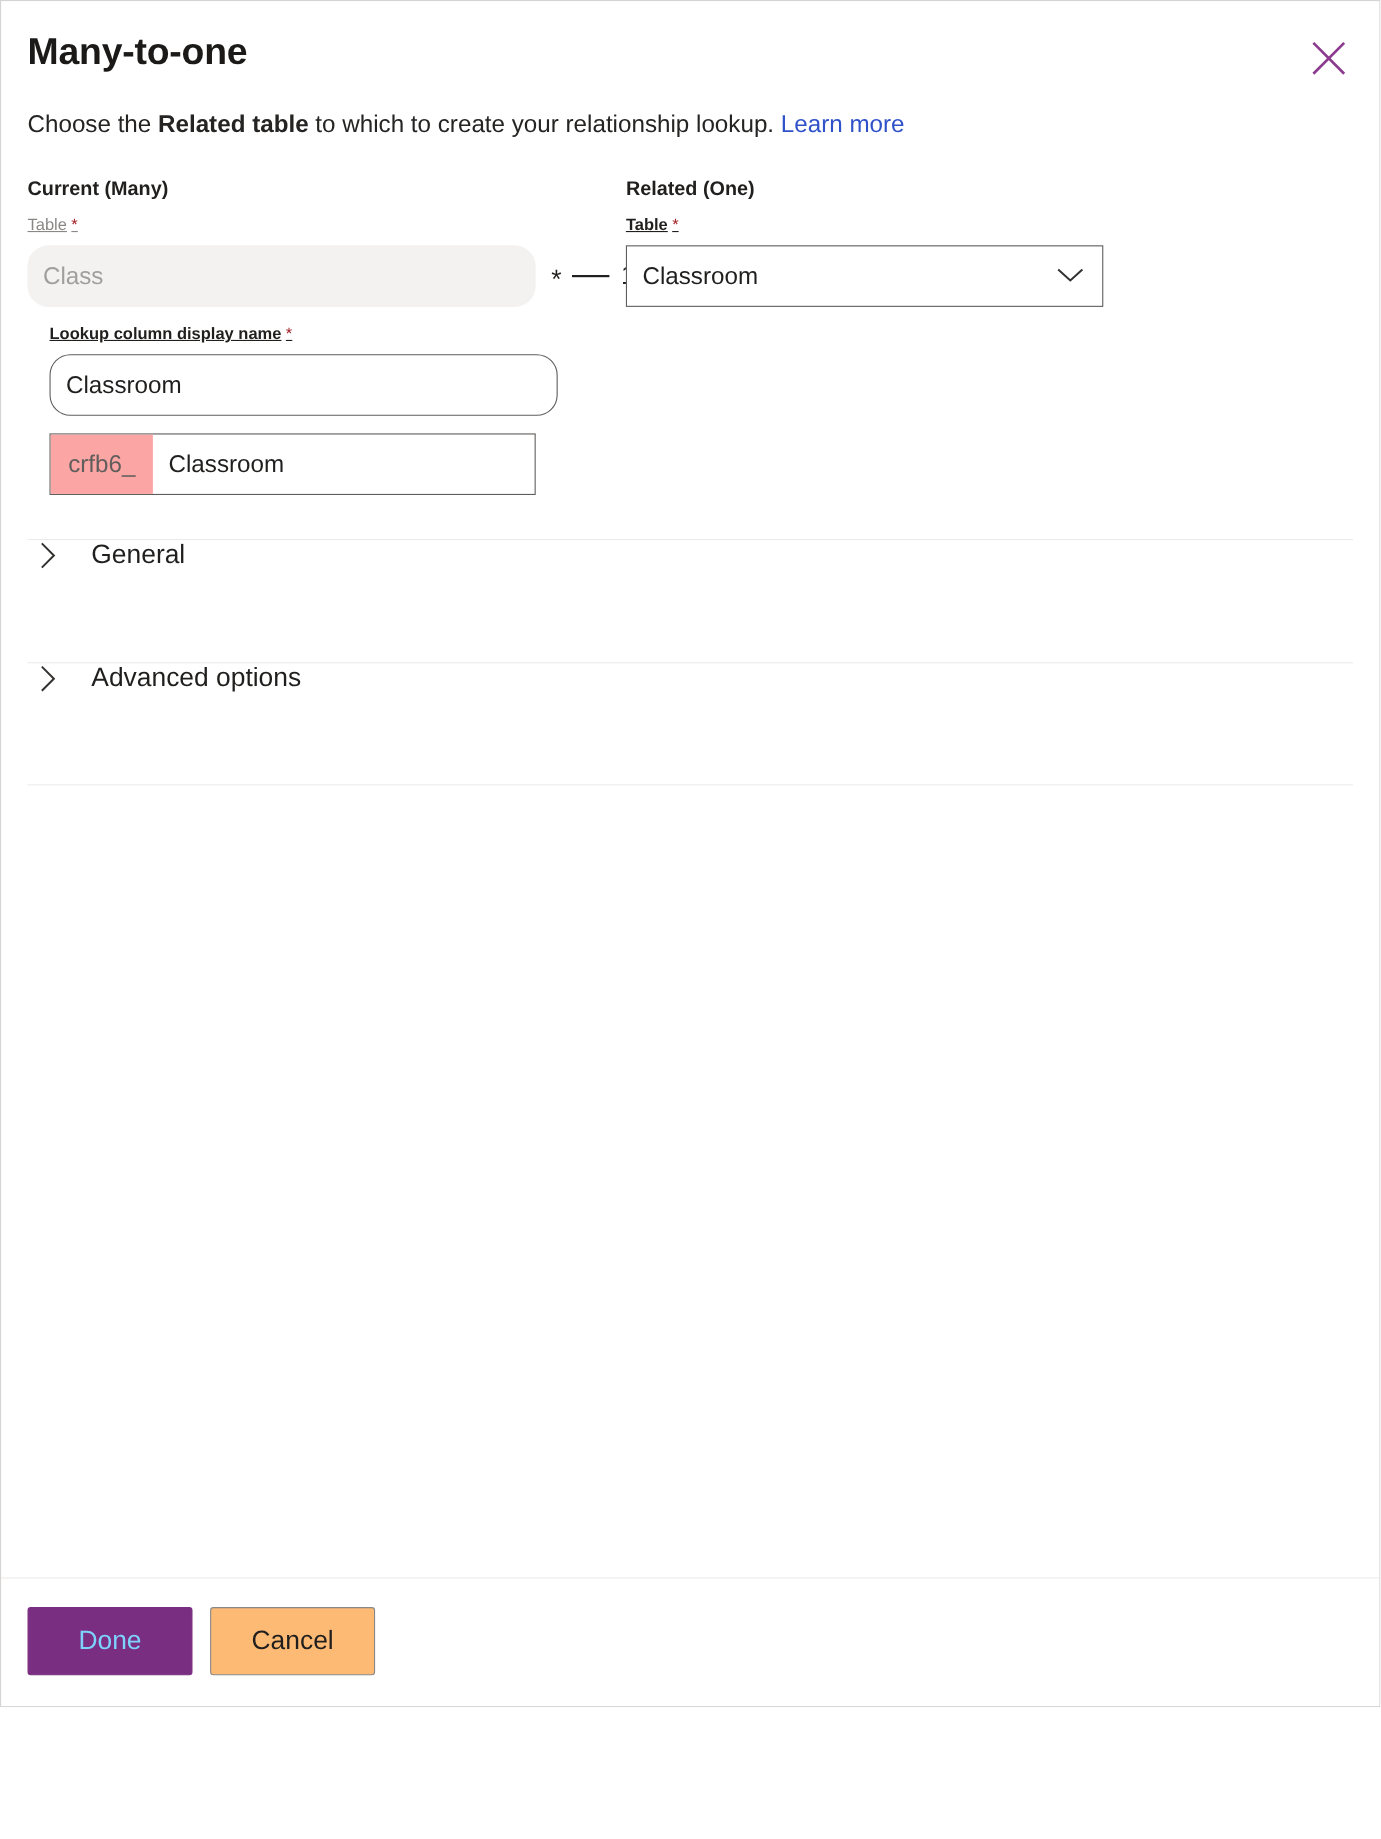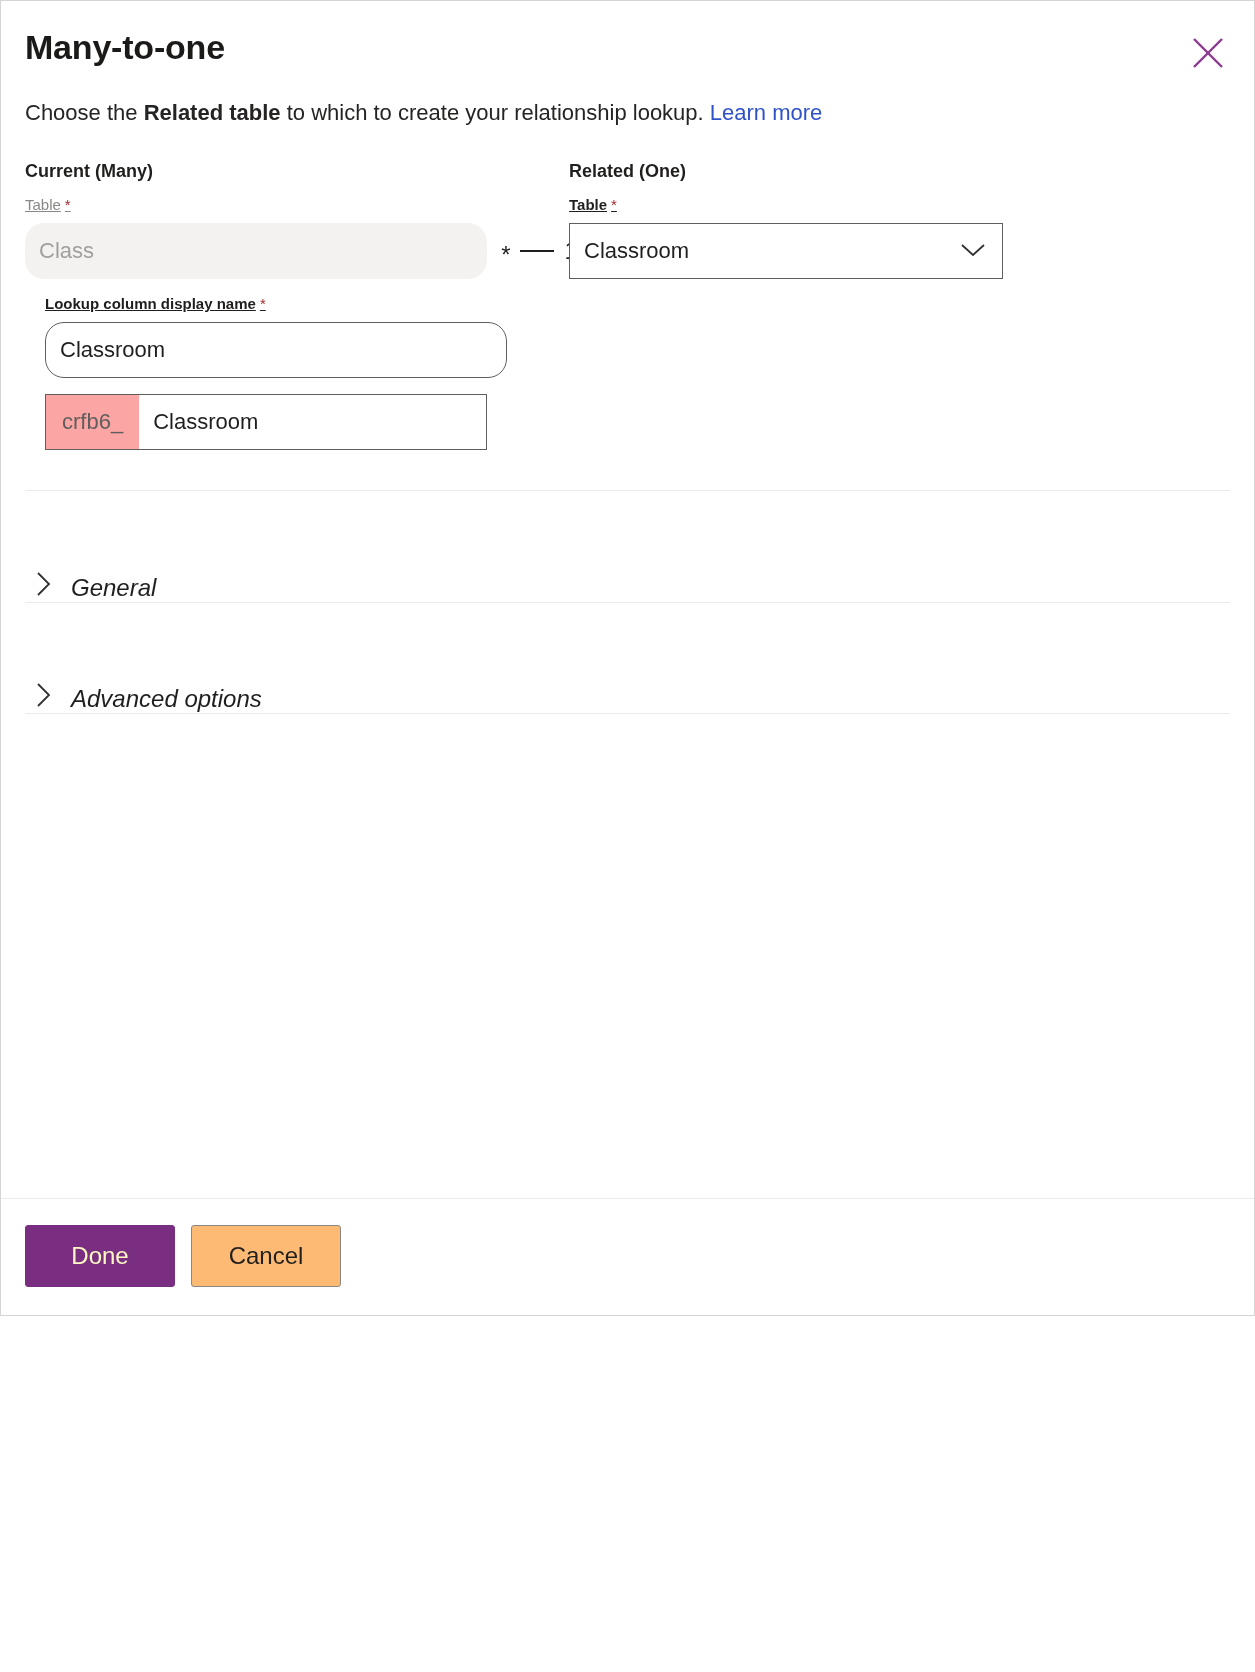--- a/index.html
+++ b/index.html
@@ -8,21 +8,21 @@
     padding: 0;
     background: #ffffff;
   }
   body {
     font-family: "Liberation Sans", sans-serif;
     color: #201f1e;
   }
   .panel {
     position: relative;
     width: 1255px;
-    height: 1316px;
+    height: 1552px;
     background: #ffffff;
     border: 1px solid #d6d4d2;
     display: flex;
     flex-direction: column;
     overflow: hidden;
   }
 
   
   .panel-header {
     position: relative;
@@ -180,25 +180,24 @@
     font-size: 22px;
     color: #201f1e;
   }
   .field-block { margin-top: 16px; margin-left: 20px; }
 
   
   .sections { margin-top: 40px; }
   .accordion {
     border-top: 1px solid #edebe9;
     display: flex;
-    align-items: flex-end;
+    align-items: flex-start;
     height: 112px;
     cursor: pointer;
-    gap: 18px;
-    font-style: italic;
+    gap: 30px;
   }
   .accordion:last-of-type { border-bottom: 1px solid #edebe9; }
   .accordion-label {
     font-size: 24px;
     color: #201f1e;
   }
   .acc-chevron { flex: 0 0 auto; margin-left: 10px; }
 
   
   .panel-footer {
@@ -212,21 +211,21 @@
     min-width: 150px;
     height: 62px;
     font-size: 24px;
     font-family: "Liberation Sans", sans-serif;
     border-radius: 3px;
     cursor: pointer;
     padding: 0 24px;
   }
   .btn-primary {
     background: #7a2e82;
-    color: #fef9c3;
+    color: #7dd3fc;
     border: 1px solid #7a2e82;
   }
   .btn-secondary {
     background: #fdba74;
     color: #201f1e;
     border: 1px solid #8a8886;
   }
 </style>
 </head>
 <body>

